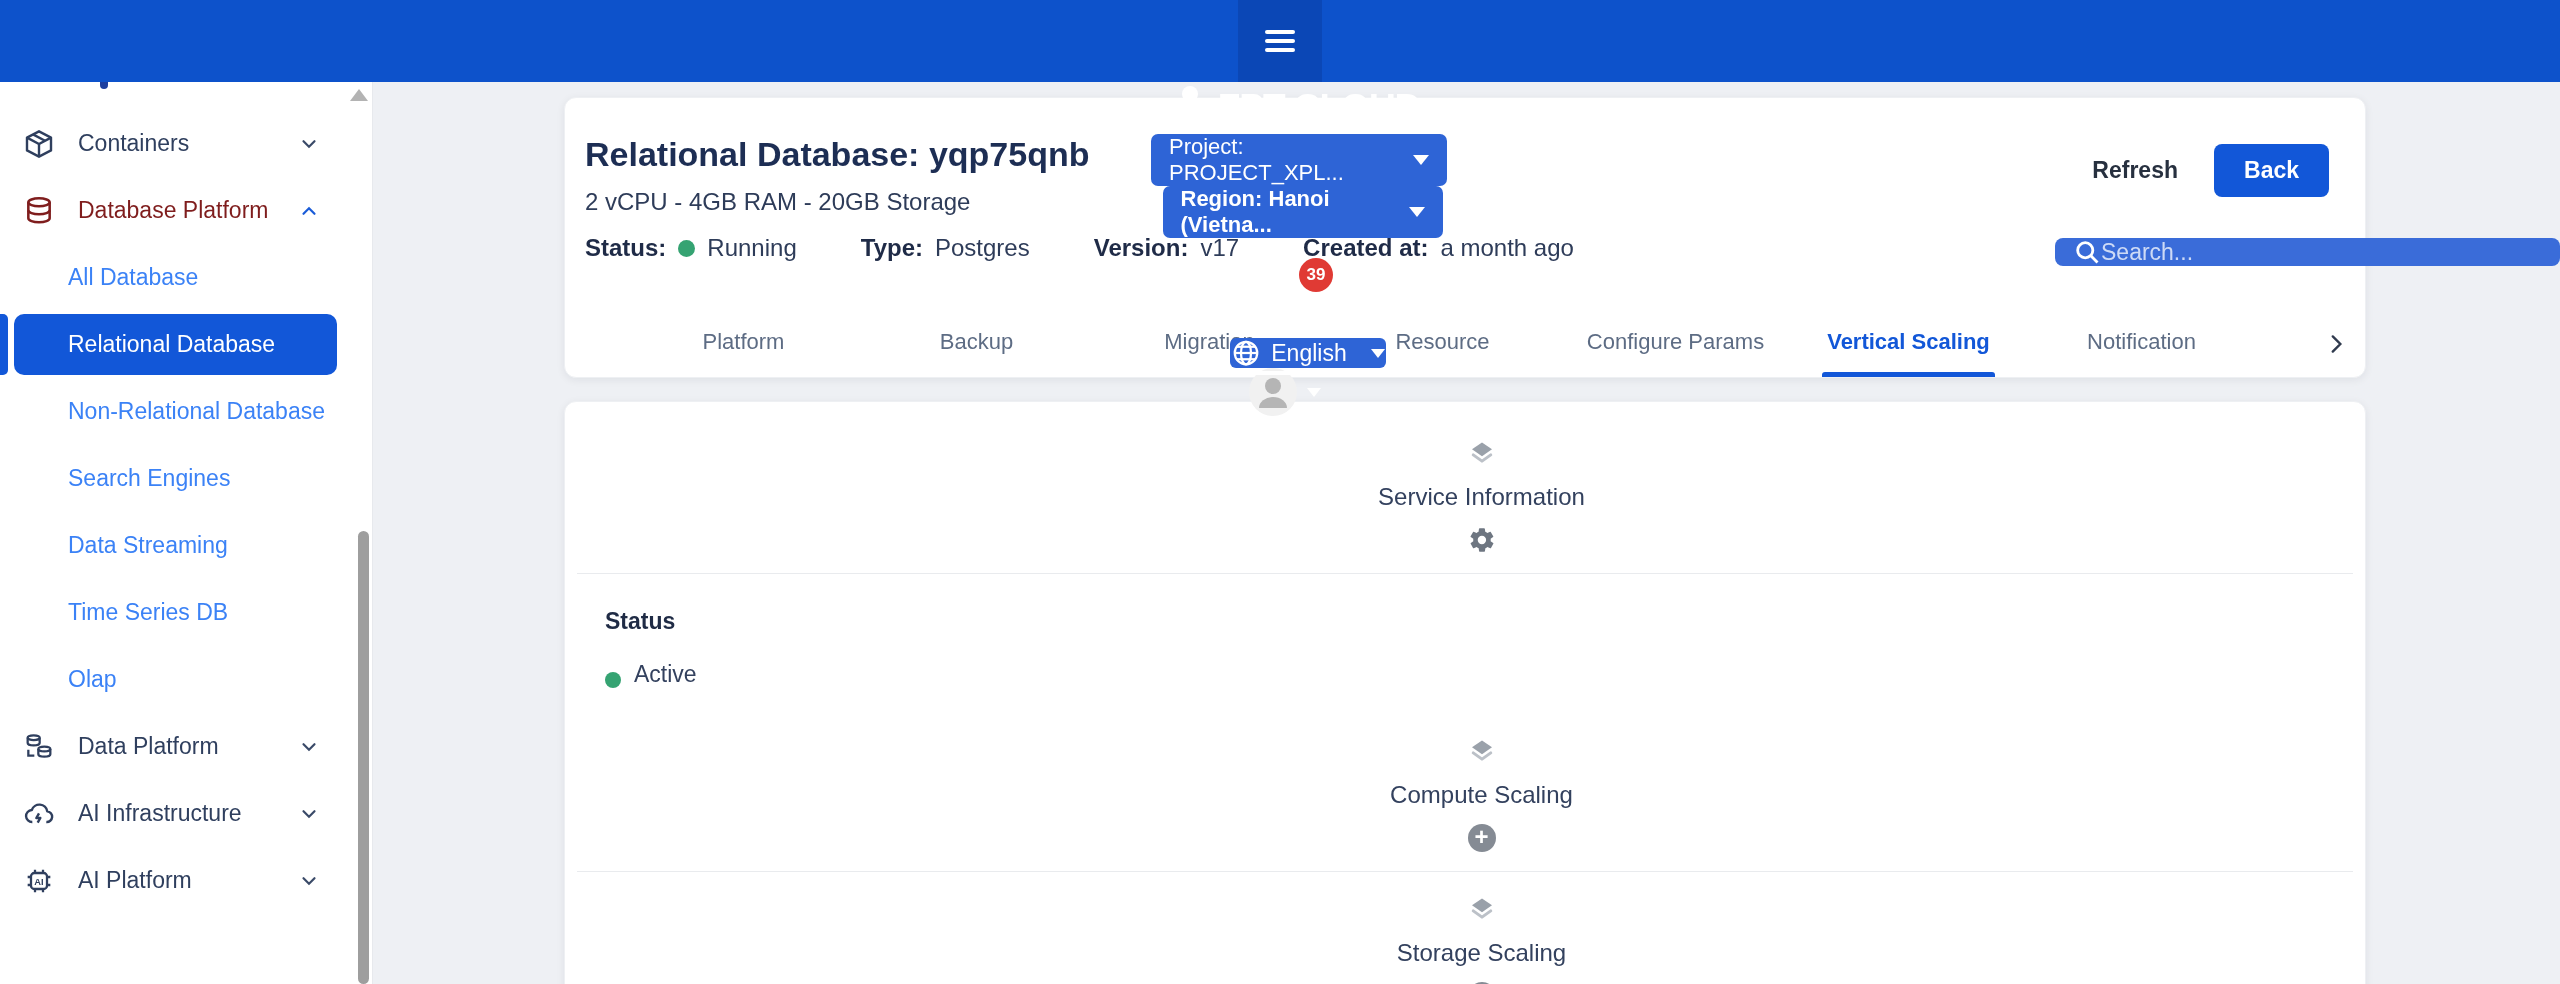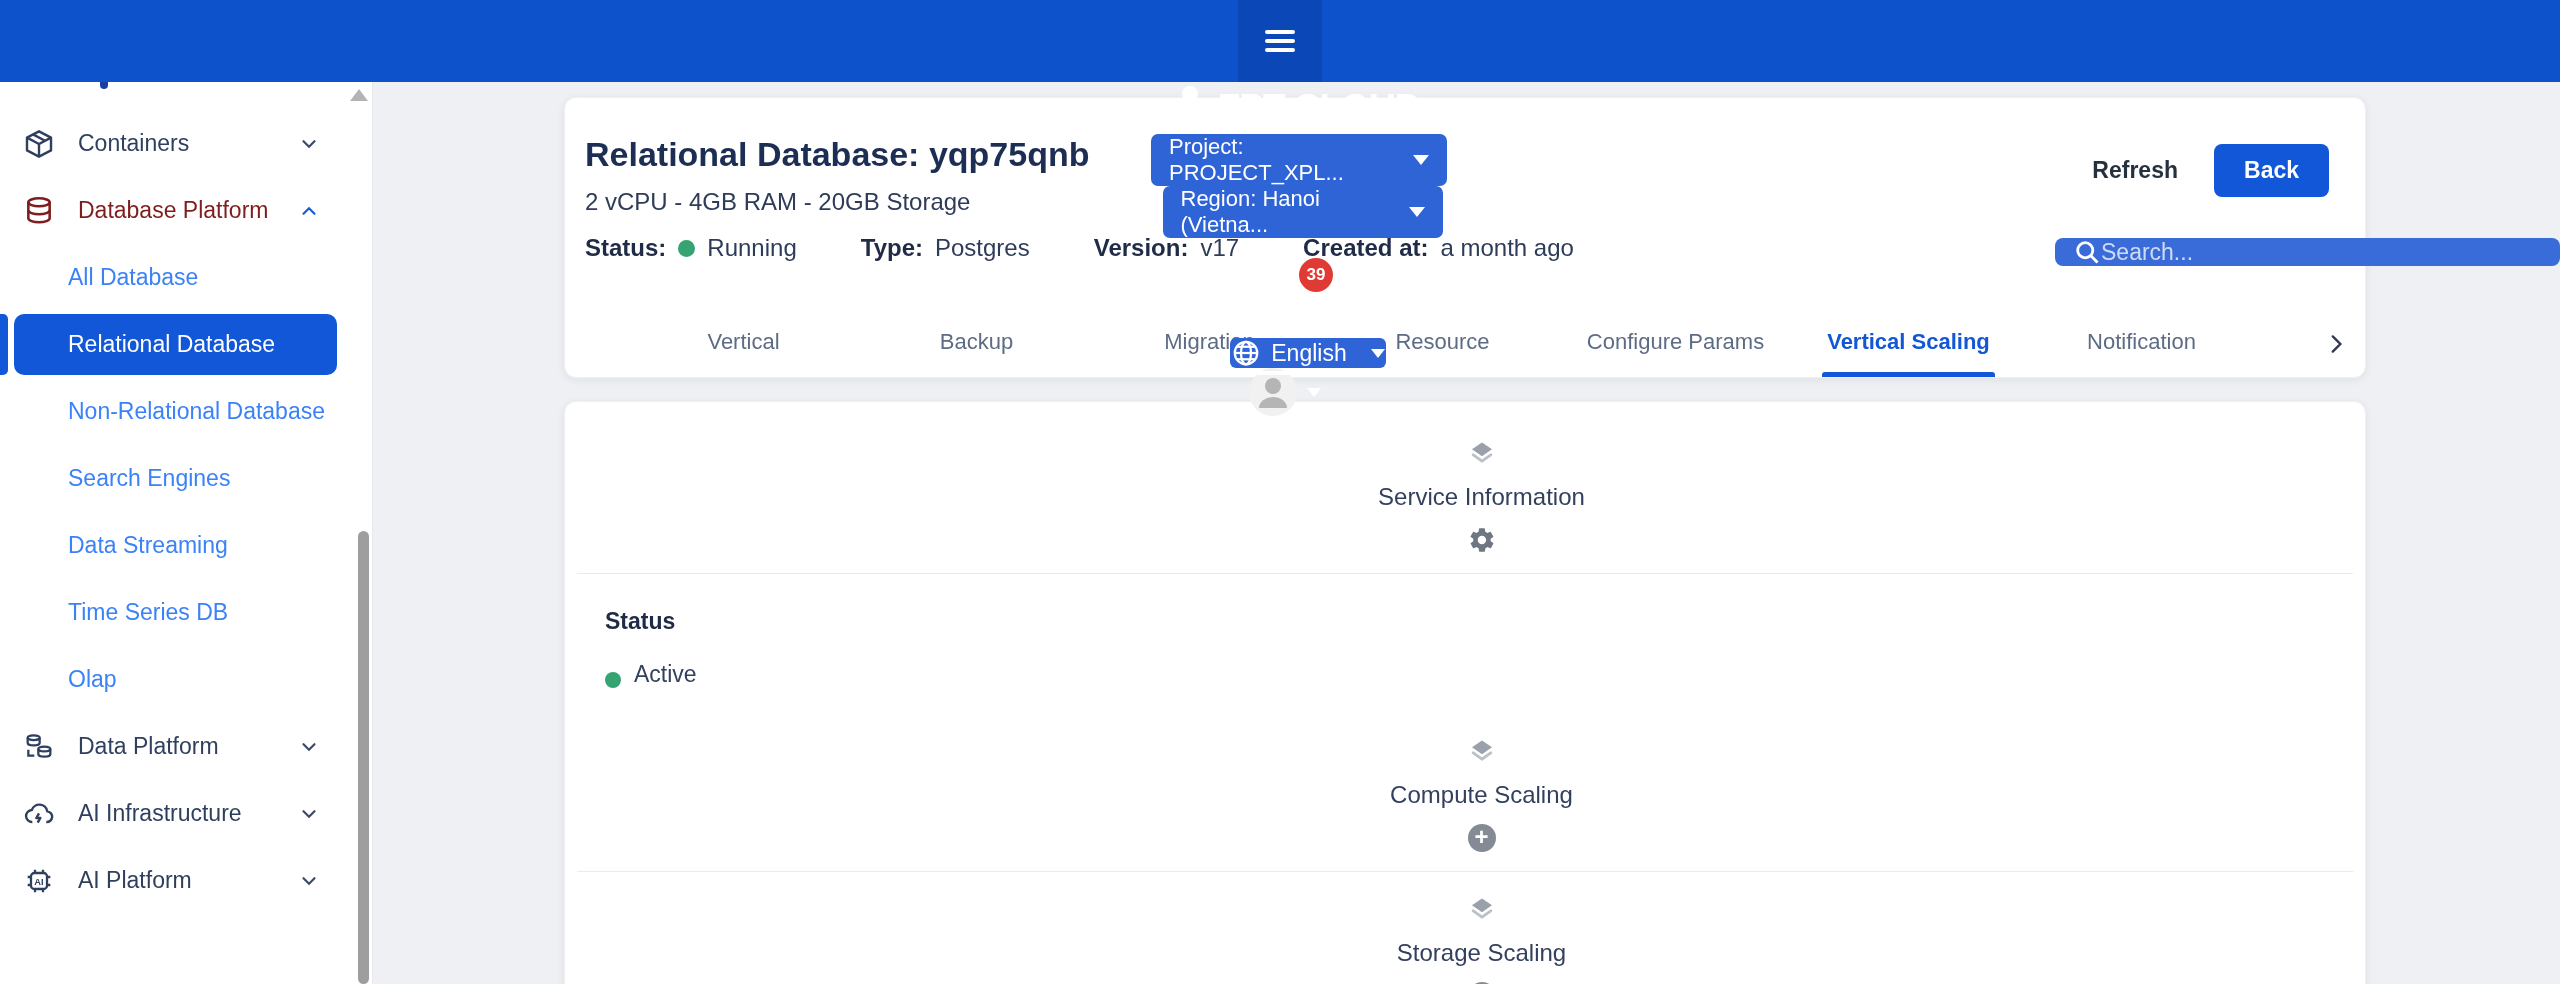--- a/index.html
+++ b/index.html
@@ -11,21 +11,21 @@
     background: #0d52cb; display: flex; align-items: center; color: #fff; z-index: 30; flex-direction: column; }
   .burger-box { width: 84px; height: 82px; background: #0b47b6; display: flex;
     align-items: center; justify-content: center; cursor: pointer; flex: 0 0 auto; }
   .burger i { display: block; width: 30px; height: 4px; background: #fff; border-radius: 2px; margin: 5px 0; }
   .logo { display: flex; align-items: center; margin-left: 16px; gap: 10px; }
   .logo-text { font-size: 37px; font-weight: 800; letter-spacing: -1px; white-space: nowrap; }
   .hdr-btn { height: 56px; background: #2e64d6; border-radius: 7px; display: flex;
     align-items: center; justify-content: space-between; padding: 0 18px; font-size: 22px;
     color: #fff; cursor: pointer; }
   .proj { width: 296px; margin-left: 38px; }
-  .regn { width: 280px; margin-left: 45px; }
+  .regn { width: 280px; margin-left: 45px; font-weight: bold; }
   .caret { width: 0; height: 0; border-left: 8px solid transparent; border-right: 8px solid transparent;
     border-top: 10px solid #fff; margin-left: 14px; flex: 0 0 auto; }
   .search { margin-left: auto; width: 505px; height: 58px; background: #3a6cd9; border-radius: 8px;
     display: flex; align-items: center; padding: 0 18px; }
   .search input { background: transparent; border: none; outline: none; color: #fff;
     font-size: 23px; margin-left: 0; width: 100%; font-family: "Liberation Sans", sans-serif; }
   .search input::placeholder { color: rgba(255,255,255,0.75); }
   .bell-wrap { position: relative; margin-left: 46px; cursor: pointer; width: 44px; height: 52px; }
   .badge { position: absolute; top: -8px; left: 18px; min-width: 34px; height: 34px; background: #e03a34;
     border-radius: 17px; display: flex; align-items: center; justify-content: center;
@@ -326,21 +326,21 @@
         <span>a month ago</span>
       </div>
     </div>
 
     <div class="hdr-actions">
       <button class="refresh-btn">Refresh</button>
       <button class="back-btn">Back</button>
     </div>
 
     <div class="tabs">
-      <div class="tab">Vertical</div>
+      <div class="tab">Platform</div>
       <div class="tab">Backup</div>
       <div class="tab">Migration</div>
       <div class="tab">Resource</div>
       <div class="tab">Configure Params</div>
       <div class="tab active">Vertical Scaling</div>
       <div class="tab">Notification</div>
     </div>
     <span class="tabs-more">
       <svg width="26" height="26" viewBox="0 0 24 24" fill="none" stroke="currentColor" stroke-width="2.2" stroke-linecap="round">
           <polyline points="9 5 16 12 9 19"></polyline>

